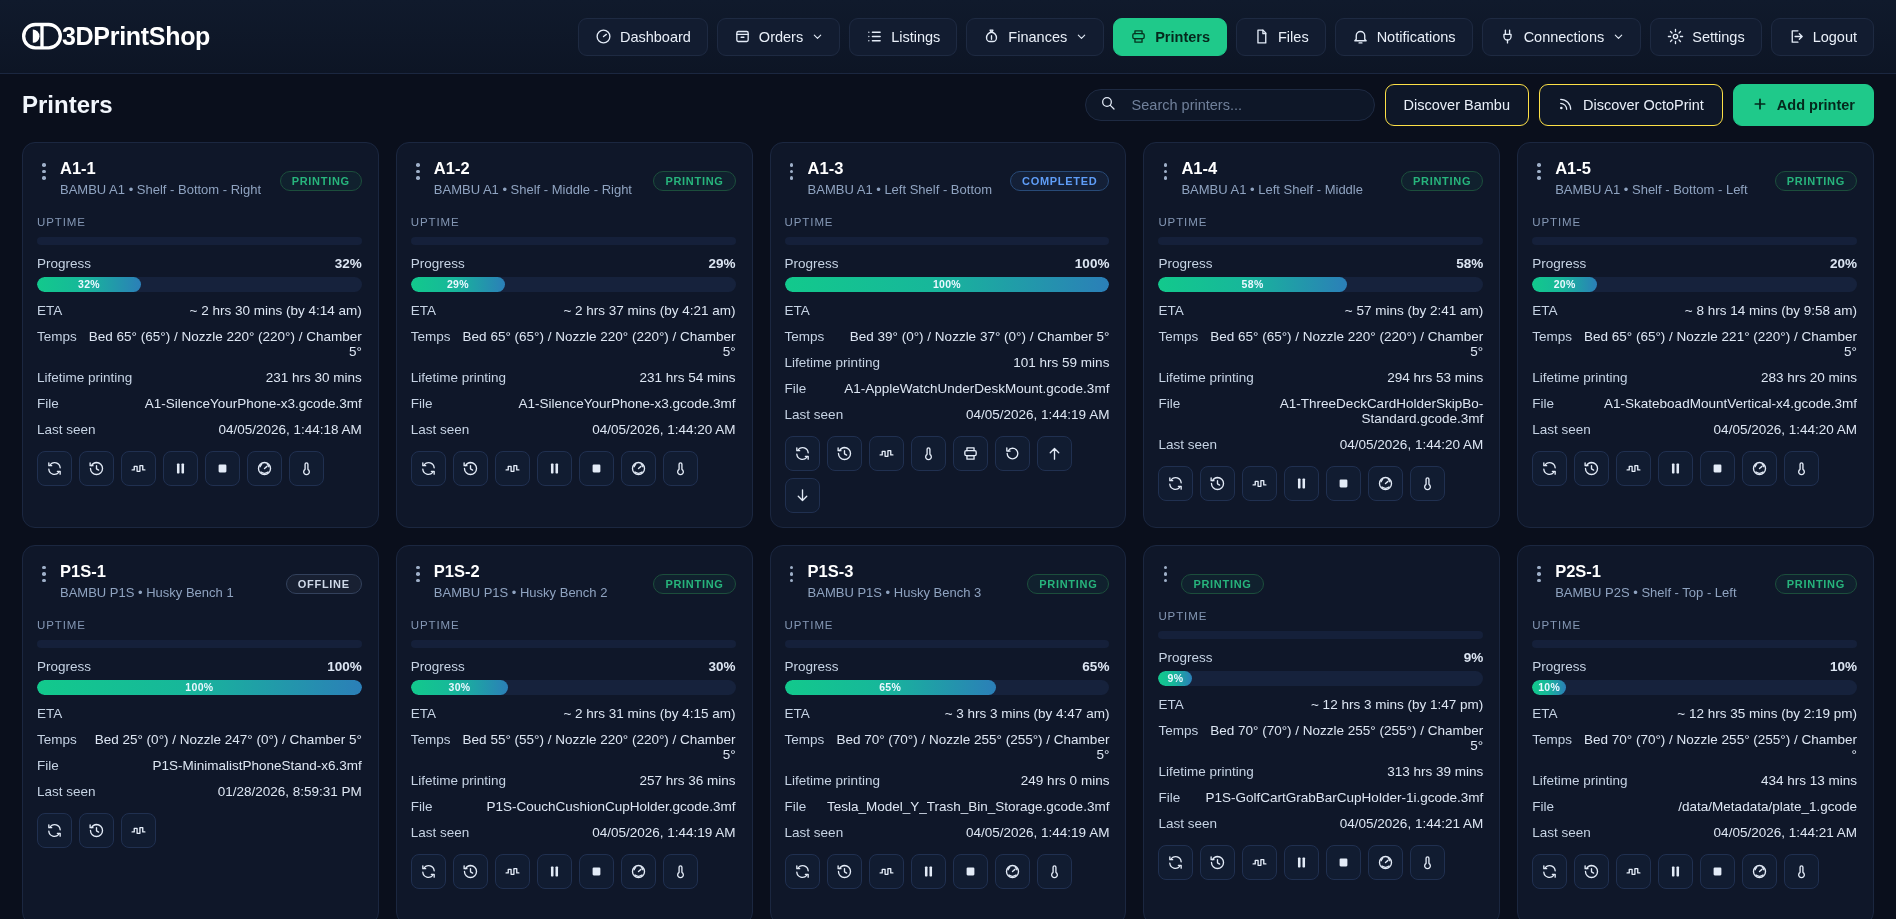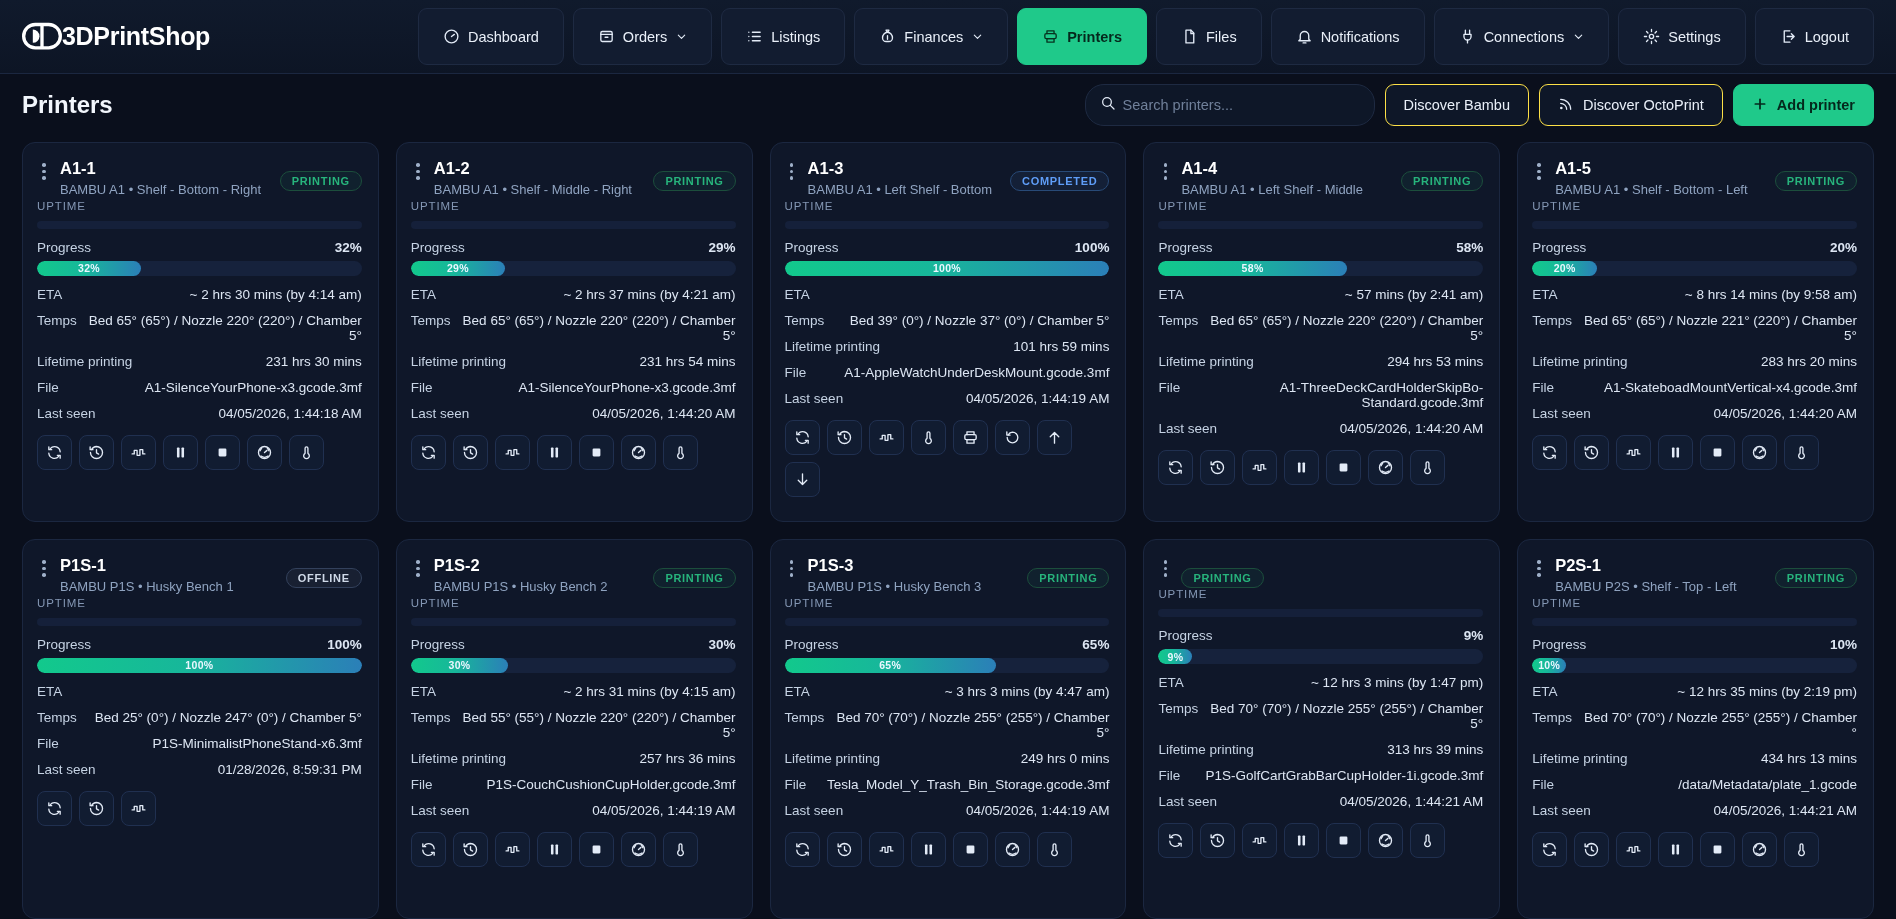--- a/index.html
+++ b/index.html
@@ -18,41 +18,41 @@
     display:flex;align-items:center;
     padding:0 22px;
     gap:10px;
   }
   .brand{display:flex;align-items:center;flex:0 0 auto}
   .brand-logo{width:40px;height:30px;flex:0 0 auto}
   .brand-name{font-size:25px;font-weight:700;letter-spacing:-0.3px;color:#fff}
   .nav{margin-left:auto;display:flex;align-items:center;gap:9px}
   .navbtn{
     display:flex;align-items:center;gap:8px;
-    height:57px;padding:0 24px;
+    height:38px;padding:0 16px;
     background:#121c30;border:1px solid #1d2butil;
     border:1px solid #1e2a42;
     border-radius:9px;
     font-size:14.5px;color:#e9eff8;
     white-space:nowrap;cursor:pointer;
   }
   .navbtn.active{background:#1fc98a;border-color:#1fc98a;color:#05281c;font-weight:600}
   .navbtn.active .ico svg{stroke:#06331f}
   .navbtn .ico{display:flex;width:17px;height:17px;align-items:center;justify-content:center}
   .navbtn .ico svg{width:17px;height:17px;display:block}
   .caret{width:11px;height:11px;margin-left:1px}
   
   .pagehead{
     height:62px;display:flex;align-items:center;padding:0 22px;gap:12px;
   }
   .pagetitle{font-size:24px;font-weight:600;color:#f2f6fc}
   .head-actions{margin-left:auto;display:flex;align-items:center;gap:10px}
   .searchwrap{
-    display:flex;align-items:center;gap:7px;
-    width:290px;height:42px;padding:0 14px;
+    display:flex;align-items:center;gap:16px;
+    width:290px;height:32px;padding:0 14px;
     background:#0e1728;border:1px solid #1e2a42;border-radius:19px;
   }
   .searchwrap input{
     background:transparent;border:0;outline:0;color:#dbe5f2;
     font-size:14.5px;font-family:inherit;width:100%;
   }
   .searchwrap input::placeholder{color:#70809a}
   .hbtn{
     display:flex;align-items:center;gap:9px;height:42px;padding:0 18px;
     background:#0e1728;border:1px solid #fde047;border-radius:9px;
@@ -80,21 +80,21 @@
   .p-name{font-size:16.5px;font-weight:700;color:#ffffff;line-height:1.35}
   .p-sub{font-size:13px;color:#8fa3c0;line-height:1.5;margin-top:1px}
   .badge{
     flex:0 0 auto;margin-top:14px;
     padding:3px 11px;border-radius:999px;font-size:11px;letter-spacing:.7px;
     font-weight:600;border:1px solid;
   }
   .badge.printing{color:#27b47c;border-color:#1c4e3c;background:rgba(31,201,138,.06)}
   .badge.completed{color:#5f9df7;border-color:#284a77;background:rgba(95,157,247,.07)}
   .badge.offline{color:#cfd9e8;border-color:#33415c;background:rgba(200,215,235,.05)}
-  .uptime-lbl{font-size:11.5px;letter-spacing:.9px;color:#8497b4;margin-top:0}
+  .uptime-lbl{font-size:11.5px;letter-spacing:.9px;color:#8497b4;margin-top:16px}
   .uptime-bar{height:8px;border-radius:5px;background:#15203a;margin-top:9px}
   .row{display:flex;justify-content:space-between;align-items:baseline;gap:10px;margin-top:11px}
   .row .k{font-size:13.5px;color:#c6d3e4;white-space:nowrap;flex:0 0 auto}
   .row .v{font-size:13.5px;color:#dde6f3;text-align:right;word-break:break-word}
   .row.progress .v{font-weight:600}
   .pbar{
     position:relative;height:15px;border-radius:8px;background:#16223c;margin-top:6px;overflow:hidden;
   }
   .pfill{
     position:absolute;left:0;top:0;bottom:0;border-radius:8px;

